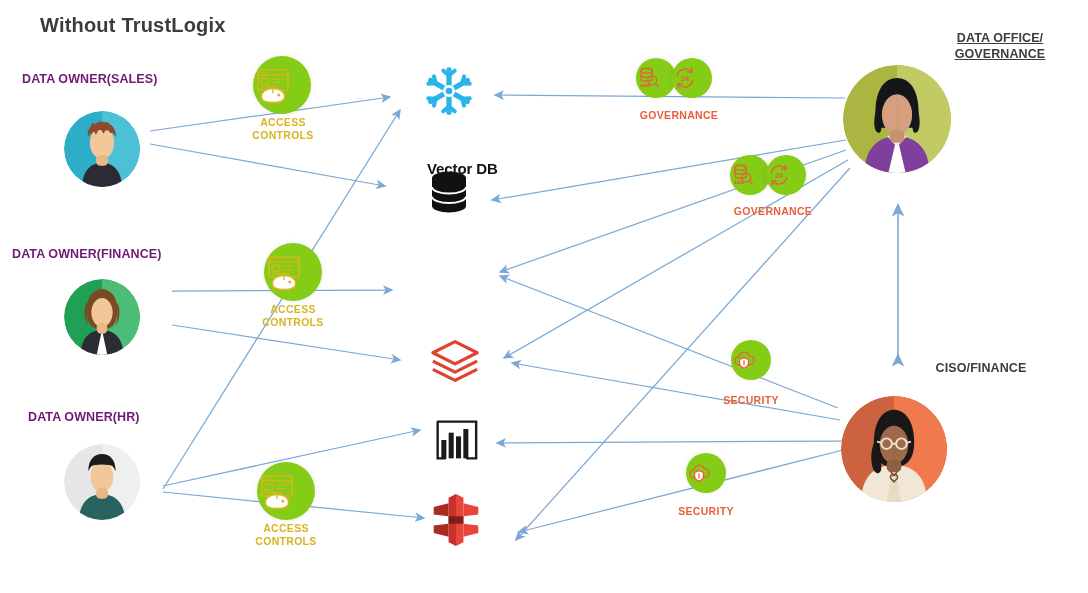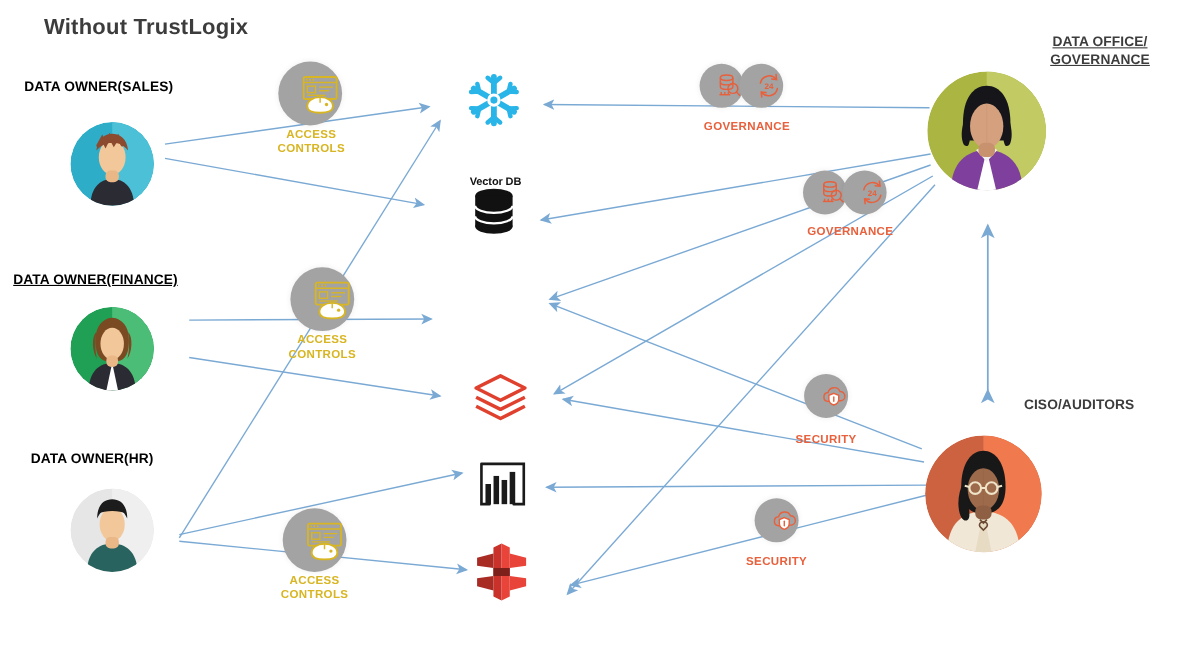--- a/index.html
+++ b/index.html
@@ -13,21 +13,21 @@
   #stage{position:absolute;left:0;top:0;width:1088px;height:593px;}
 
   
   .title{
     position:absolute;left:24px;top:14px;
     font-size:20px;font-weight:bold;color:#3c3c3c;
     letter-spacing:.2px;
     margin-left:16px;
   }
   .owner-label{
-    position:absolute;font-size:12.5px;font-weight:bold;color:#000000;
+    position:absolute;font-size:12.5px;font-weight:bold;color:#701a75;
     letter-spacing:.1px;white-space:nowrap;
   }
   .persona-label{
     position:absolute;font-size:12.5px;font-weight:bold;color:#3c3c3c;
     letter-spacing:.1px;text-align:center;line-height:16px;white-space:nowrap;
   }
   .cap{
     position:absolute;font-size:10.5px;font-weight:bold;
     text-align:center;line-height:13px;white-space:nowrap;
     letter-spacing:.3px;
@@ -37,29 +37,29 @@
 
   
   .avatar{
     position:absolute;border-radius:50%;overflow:hidden;
   }
   .av-svg{display:block;}
 
   
   .chip{
     position:absolute;border-radius:50%;
-    background:#a3a3a3;
+    background:#84cc16;
     box-shadow:0 0 6px rgba(0,0,0,.07);
-    display:flex;align-items:center;justify-content:flex-end;
+    display:flex;align-items:center;justify-content:flex-start;
   }
 
   
   .logo{position:absolute;display:flex;align-items:center;justify-content:center;}
   .vdb-label{
-    position:absolute;font-size:10px;color:#111;font-weight:bold;
+    position:absolute;font-size:15px;color:#111;font-weight:bold;
     letter-spacing:-.1px;white-space:nowrap;
   }
   svg{overflow:visible;}
 </style>
 </head>
 <body>
 
 <div id="stage">
 
   <svg width="1088" height="593" style="position:absolute;left:0;top:0;">
@@ -101,21 +101,21 @@
     </g>
 
     <g>
       <line x1="898" y1="355" x2="898" y2="205" stroke="#7aa9d4" stroke-width="1.6" marker-end="url(#ah)" marker-start="url(#ah)"></line>
     </g>
   </svg>
 
   <div class="title">Without TrustLogix</div>
 
   <div class="owner-label" style="left:22px;top:72px;">DATA OWNER(SALES)</div>
-  <div class="owner-label" style="left:12px;top:247px;text-decoration:underline;">DATA OWNER(FINANCE)</div>
+  <div class="owner-label" style="left:12px;top:247px;">DATA OWNER(FINANCE)</div>
   <div class="owner-label" style="left:28px;top:410px;">DATA OWNER(HR)</div>
 
   <div class="avatar" style="left:64px;top:111px;width:76px;height:76px;">
     <svg class="av-svg" width="76" height="76" viewBox="0 0 100 100">
       <circle cx="50" cy="50" r="50" fill="#2eadc8"></circle>
       <path d="M50,0 A50,50 0 0,1 50,100 Z" fill="#4cc0d6"></path>
       <path d="M24,100 c0,-22 12,-32 26,-32 s26,10 26,32 z" fill="#2b2b33"></path>
       <ellipse cx="50" cy="42" rx="16" ry="21" fill="#f2c79a"></ellipse>
       <path d="M50,60 v14 h0 v-14z" fill="#e8b98a"></path>
       <rect x="42" y="58" width="16" height="14" rx="6" fill="#eab787"></rect>
@@ -365,21 +365,21 @@
       <ellipse cx="50" cy="46" rx="14" ry="19" fill="#d5a07e"></ellipse>
       <path d="M50,27 v38" fill="none" stroke="#c08e6e" stroke-width="0.8" opacity=".35"></path>
       <rect x="43" y="60" width="14" height="12" rx="5" fill="#c8926f"></rect>
       <path d="M33,36 c3,-16 10,-22 17,-22 s14,6 17,22 c-3,-10 -8,-13 -17,-13 s-14,3 -17,13z" fill="#16161a"></path>
       <path d="M32,38 c-3,8 -4,16 -2,22 c1,3 4,4 5,1 c2,-6 1,-16 -3,-23z" fill="#16161a"></path>
       <path d="M68,38 c3,8 4,16 2,22 c-1,3 -4,4 -5,1 c-2,-6 -1,-16 3,-23z" fill="#16161a"></path>
     </svg>
   </div>
 
   <div class="persona-label" style="left:916px;top:360px;width:130px;">
-    <div>CISO/AUDITORS</div>
+    <div>CISO/FINANCE</div>
   </div>
 
   <div class="avatar" style="left:841px;top:396px;width:106px;height:106px;">
     <svg class="av-svg" width="106" height="106" viewBox="0 0 100 100">
       <circle cx="50" cy="50" r="50" fill="#cd6240"></circle>
       <path d="M50,0 A50,50 0 0,1 50,100 Z" fill="#f0794d"></path>
       <path d="M19,100 c0,-25 14,-35 31,-35 s31,10 31,35 z" fill="#f0e7d6"></path>
       <path d="M50,65 l-7,35 h14 z" fill="#e7dbc4"></path>
       <path d="M31,44 c0,-21 9,-31 19,-31 s19,10 19,31 c0,13 -5,23 -19,23 s-19,-10 -19,-23z" fill="#181818"></path>
       <ellipse cx="50" cy="46" rx="13.5" ry="18" fill="#9d6a4b"></ellipse>

